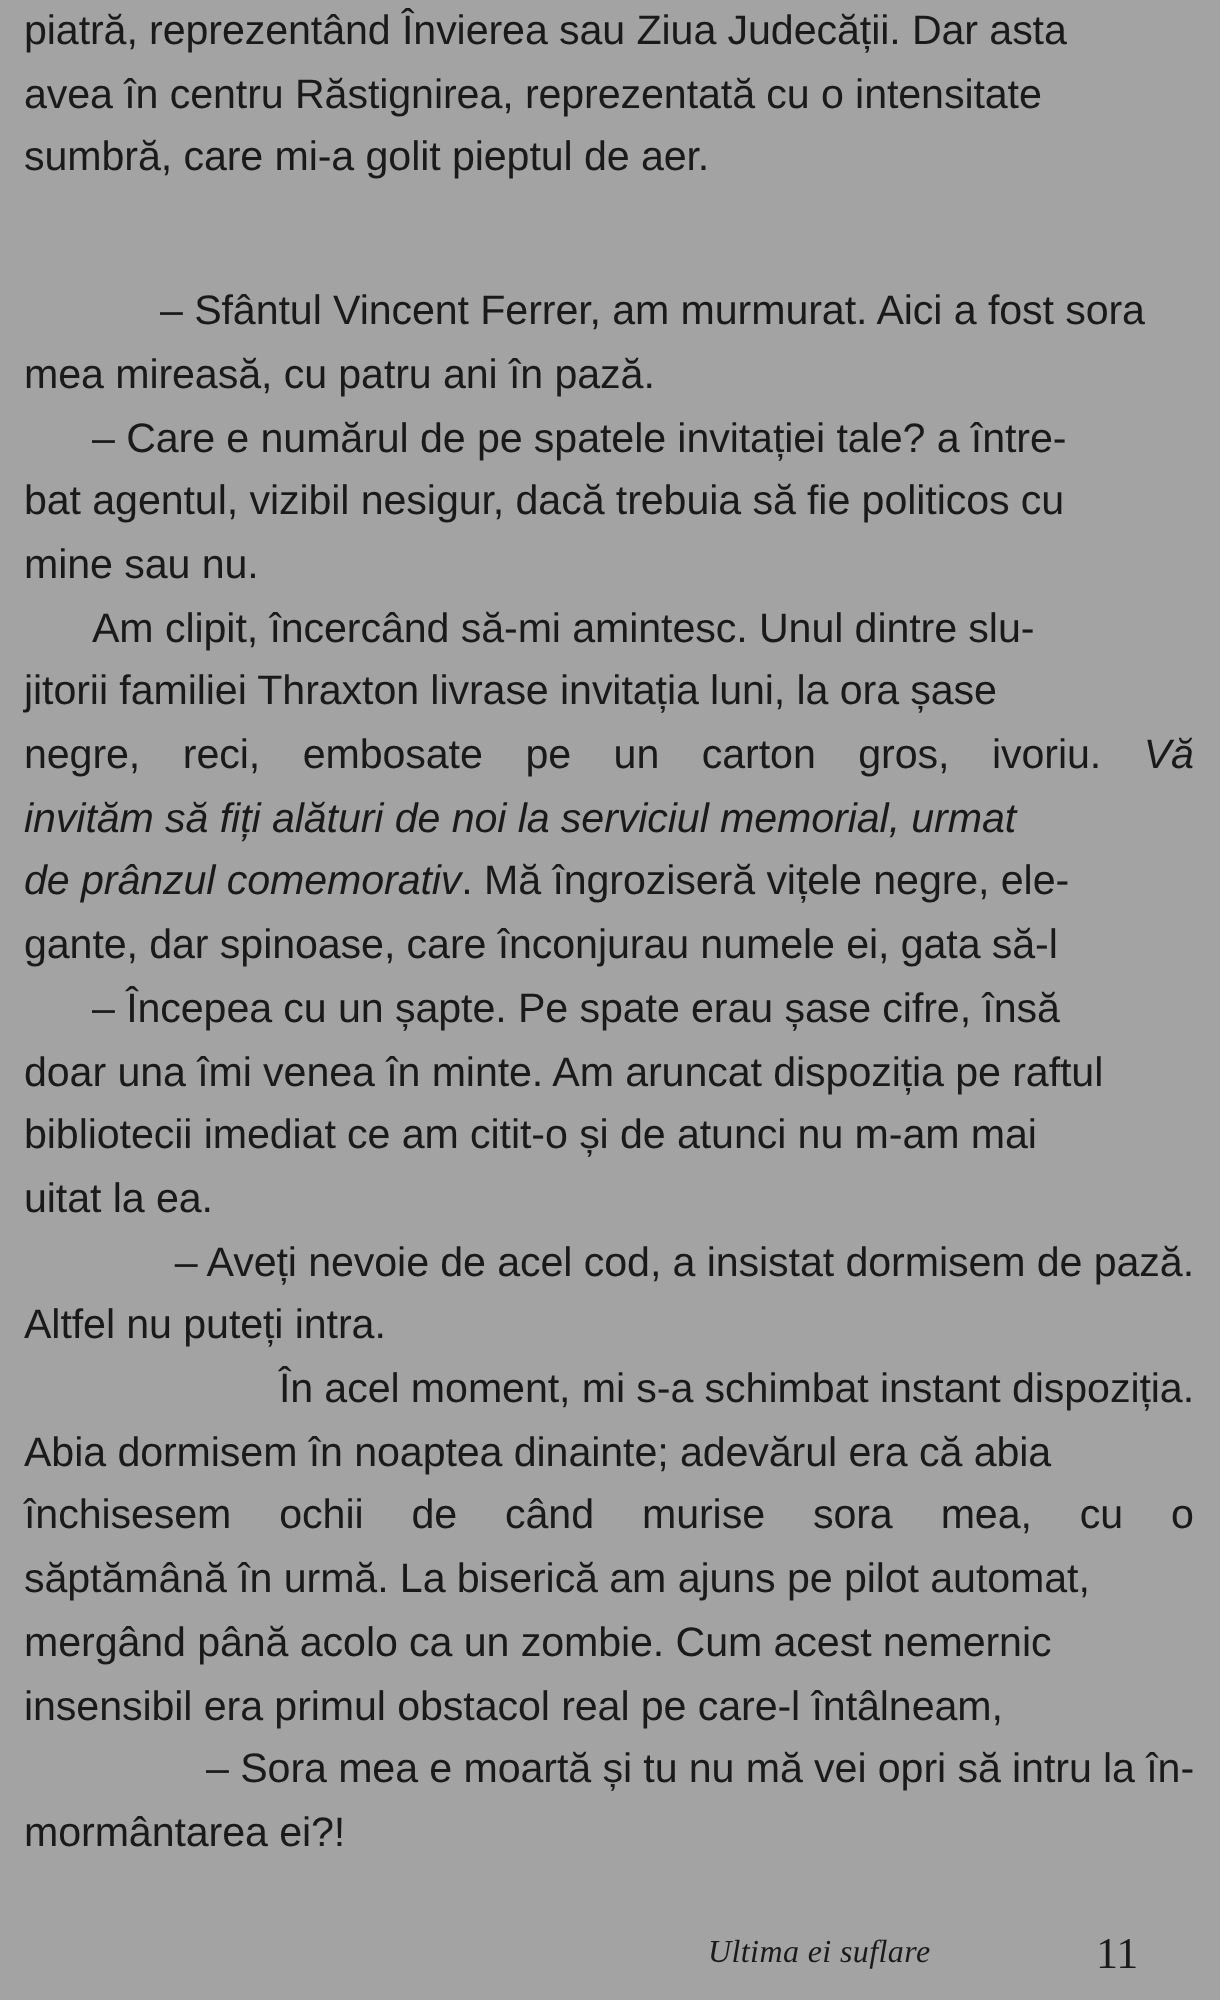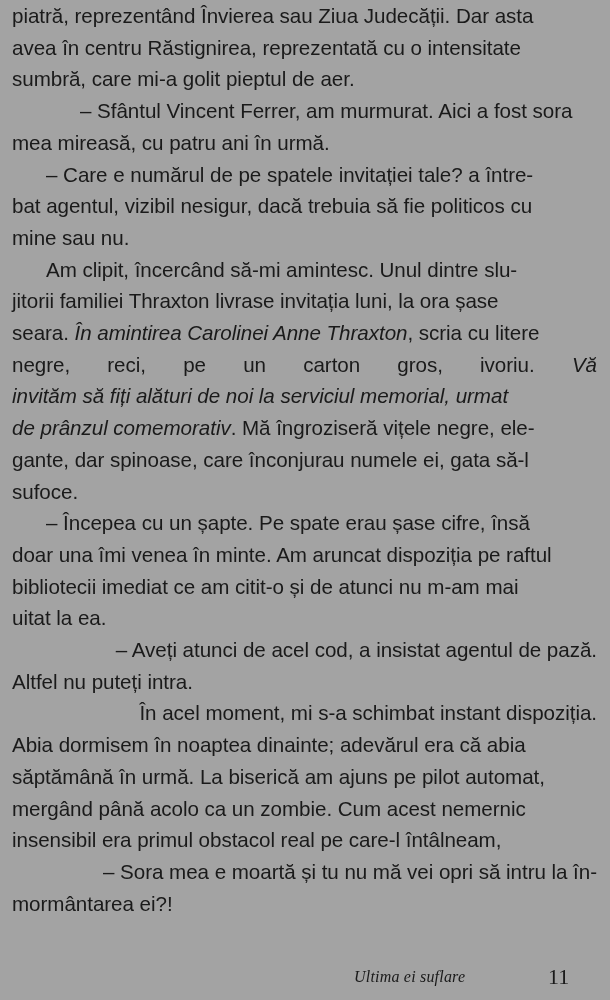--- a/index.html
+++ b/index.html
@@ -129,25 +129,25 @@
       </span>
       <span class="ln-just">
         <span>avea în centru Răstignirea, reprezentată cu o intensitate</span>
       </span>
       <span class="ln">
         <span>sumbră, care mi-a golit pieptul de aer.</span>
       </span>
     </p>
 
     <p>
-      <span class="ln" style="text-indent:34px;">
+      <span class="ln" style="text-indent:34px;margin-top:45px;">
         <span style="display:inline-block;width:34px;"></span><span>– Sfântul Vincent Ferrer, am murmurat. Aici a fost sora</span>
       </span>
       <span class="ln">
-        <span>mea mireasă, cu patru ani în urmă.</span>
+        <span>mea mireasă, cu patru ani în pază.</span>
       </span>
     </p>
 
     <p>
       <span class="ln">
         <span style="display:inline-block;width:34px;"></span><span>– Care e numărul de pe spatele invitației tale? a între-</span>
       </span>
       <span class="ln-just">
         <span>bat agentul, vizibil nesigur, dacă trebuia să fie politicos cu</span>
       </span>
@@ -155,80 +155,86 @@
         <span>mine sau nu.</span>
       </span>
     </p>
 
     <p>
       <span class="ln">
         <span style="display:inline-block;width:34px;"></span><span>Am clipit, încercând să-mi amintesc. Unul dintre slu-</span>
       </span>
       <span class="ln-just">
         <span>jitorii familiei Thraxton livrase invitația luni, la ora șase</span>
-      </span>
-      <span class="ln-just">
-        <span>seara.&nbsp;<em>În amintirea Carolinei Anne Thraxton</em>, scria cu litere</span>
       </span>
       <span class="ln-just">
         <span>negre,</span>
         <span>reci,</span>
+        <span>embosate</span>
         <span>pe</span>
         <span>un</span>
         <span>carton</span>
         <span>gros,</span>
         <span>ivoriu.</span>
         <em>Vă</em>
       </span>
       <span class="ln-just">
         <em>invităm să fiți alături de noi la serviciul memorial, urmat</em>
       </span>
       <span class="ln-just">
         <span><em>de prânzul comemorativ</em>. Mă îngroziseră vițele negre, ele-</span>
       </span>
       <span class="ln-just">
         <span>gante, dar spinoase, care înconjurau numele ei, gata să-l</span>
       </span>
-      <span class="ln">
-        <span>sufoce.</span>
-      </span>
     </p>
 
     <p>
       <span class="ln">
         <span style="display:inline-block;width:34px;"></span><span>– Începea cu un șapte. Pe spate erau șase cifre, însă</span>
       </span>
       <span class="ln-just">
         <span>doar una îmi venea în minte. Am aruncat dispoziția pe raftul</span>
       </span>
       <span class="ln-just">
         <span>bibliotecii imediat ce am citit-o și de atunci nu m-am mai</span>
       </span>
       <span class="ln">
         <span>uitat la ea.</span>
       </span>
     </p>
 
     <p>
       <span class="ln-just">
         <span style="display:inline-block;width:34px;"></span>
-          <span>– Aveți atunci de acel cod, a insistat agentul de pază.</span>
+          <span>– Aveți nevoie de acel cod, a insistat dormisem de pază.</span>
       </span>
       <span class="ln">
         <span>Altfel nu puteți intra.</span>
       </span>
     </p>
 
     <p>
       <span class="ln-just">
         <span style="display:inline-block;width:34px;"></span>
           <span>În acel moment, mi s-a schimbat instant dispoziția.</span>
       </span>
       <span class="ln-just">
         <span>Abia dormisem în noaptea dinainte; adevărul era că abia</span>
+      </span>
+      <span class="ln-just">
+        <span>închisesem</span>
+        <span>ochii</span>
+        <span>de</span>
+        <span>când</span>
+        <span>murise</span>
+        <span>sora</span>
+        <span>mea,</span>
+        <span>cu</span>
+        <span>o</span>
       </span>
       <span class="ln-just">
         <span>săptămână în urmă. La biserică am ajuns pe pilot automat,</span>
       </span>
       <span class="ln-just">
         <span>mergând până acolo ca un zombie. Cum acest nemernic</span>
       </span>
       <span class="ln-just">
         <span>insensibil era primul obstacol real pe care-l întâlneam,</span>
       </span>

